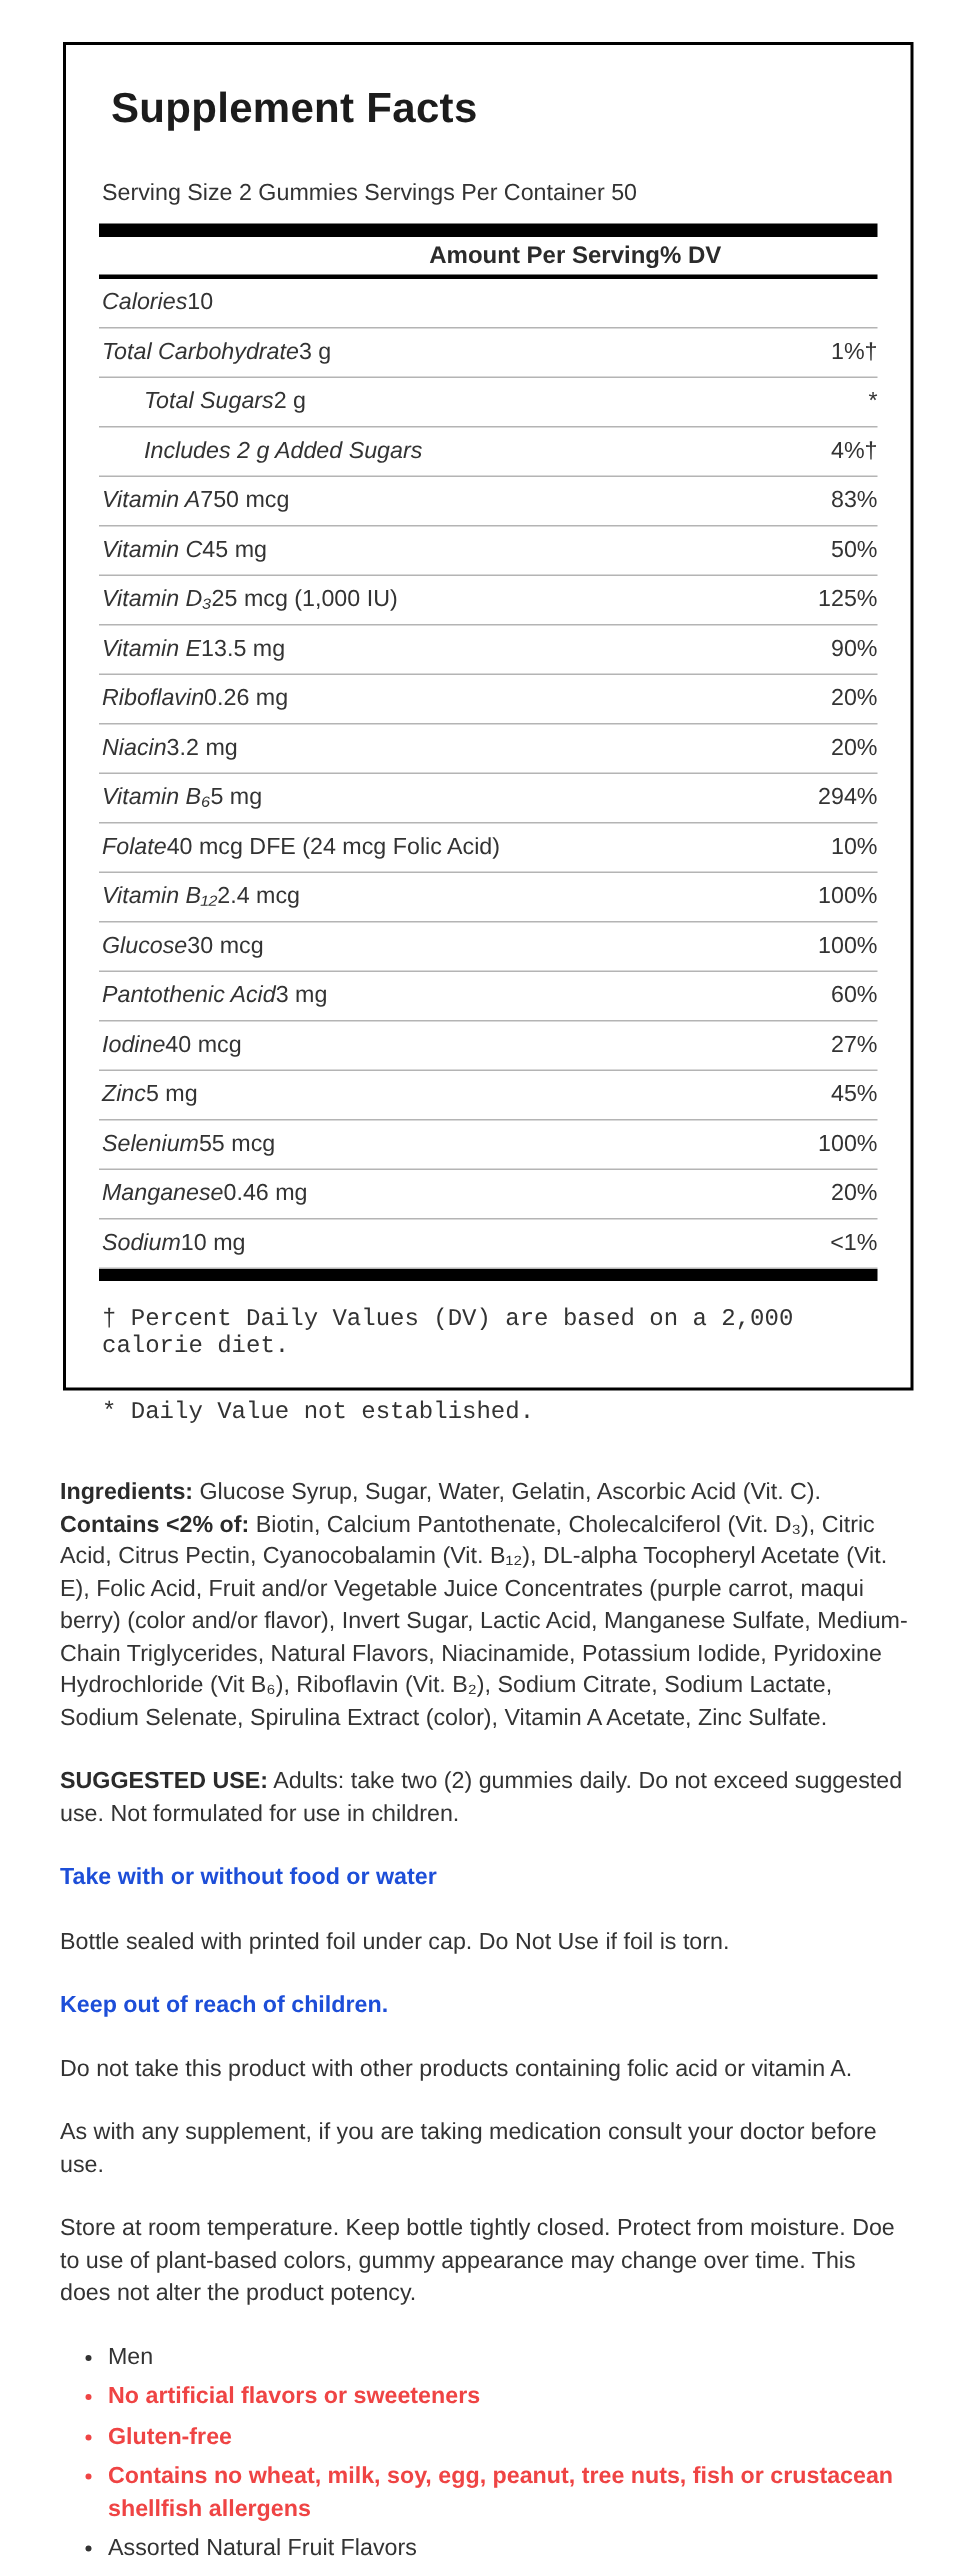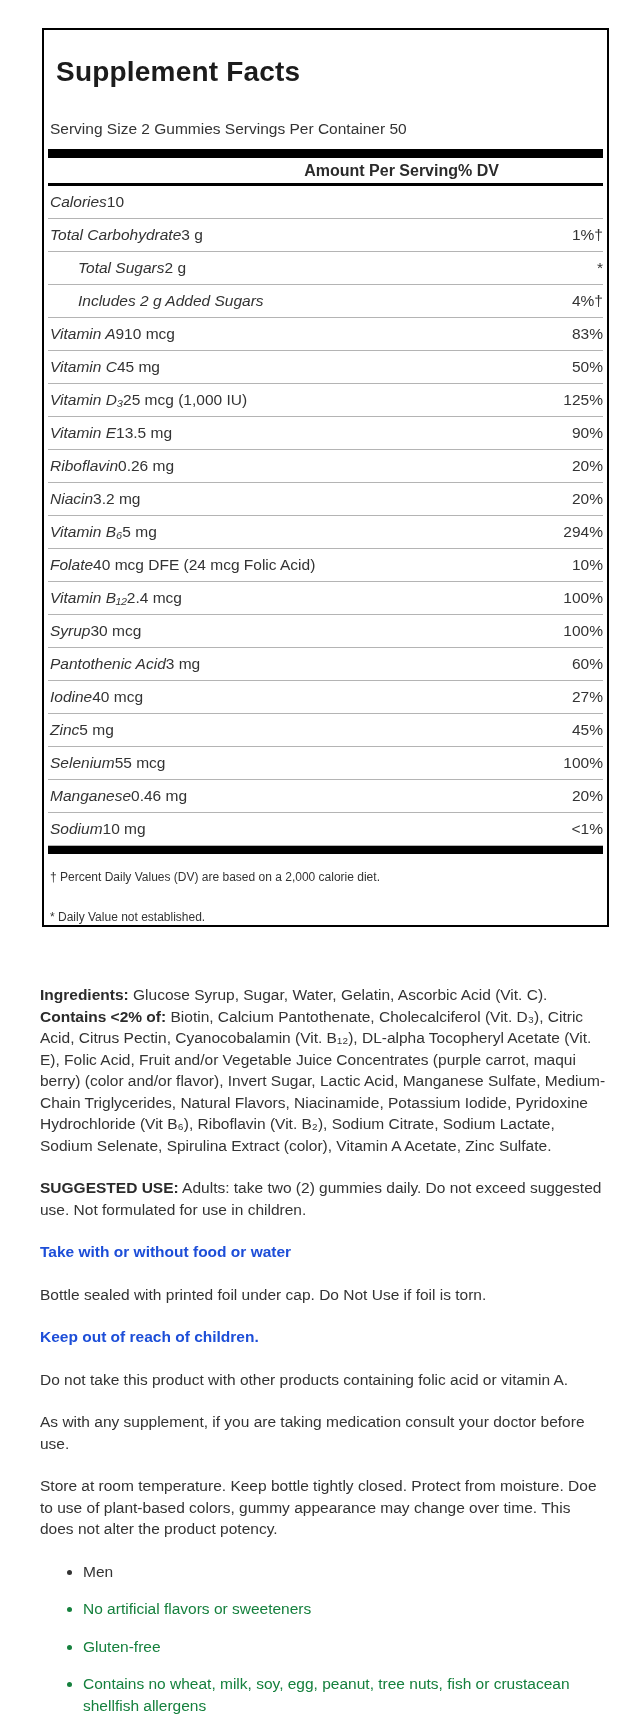--- a/index.html
+++ b/index.html
@@ -15,21 +15,21 @@
 
   
   .facts-box {
     position: absolute;
     left: 42px;
     top: 28px;
     width: 567px;
     height: 899px;
     border: 2px solid #000;
     box-sizing: border-box;
-    padding: 0 4px;
+    padding: 0 22px;
     background: #fff;
   }
   .facts-title {
     font-size: 28px;
     font-weight: bold;
     color: #1c1c1c;
     margin: 26px 0 0 8px;
     letter-spacing: 0.2px;
   }
   .serving-line {
@@ -57,38 +57,38 @@
     min-height: 32px;
     border-bottom: 1px solid #b4b4b4;
     font-size: 15.5px;
   }
   .facts-row:last-of-type { border-bottom: none; }
   .facts-row .name { white-space: nowrap; padding-left: 2px; font-style: italic; }
   .facts-row.indent .name { padding-left: 30px; text-align: center; }
   .facts-row .amount { flex: 1; white-space: nowrap; }
   .facts-row .dv { width: 145px; text-align: right; white-space: nowrap; }
 
-  .footnote { font-size: 12px; margin: 16px 0 0 2px; }
+  .footnote { font-size: 16px; margin: 16px 0 0 2px; font-family: Liberation Mono, monospace; }
   .footnote + .footnote { margin-top: 26px; }
 
   
   .body-copy {
     position: absolute;
     left: 40px;
     top: 984px;
     width: 566px;
     font-size: 15.5px;
     line-height: 21.5px;
   }
   .body-copy p { margin: 0 0 21px 0; }
   .lead-bold { font-weight: bold; color: #2b2b2b; }
   p.bold-line { font-weight: bold; color: #1d4ed8; }
   .body-copy ul { margin: 0; padding-left: 27px; }
-  .body-copy li { margin: 16px; }
-  li.bold-item { font-weight: normal; color: #15803d; }
+  .body-copy li { margin: 5px; }
+  li.bold-item { font-weight: bold; color: #ef4444; }
 </style>
 </head>
 <body>
 
 <div class="page">
 
   <div class="facts-box">
     <div class="facts-title">Supplement Facts</div>
     <div class="serving-line">Serving Size 2 Gummies Servings Per Container 50</div>
 
@@ -114,21 +114,21 @@
       <span class="amount">2 g</span>
       <span class="dv">*</span>
     </div>
     <div class="facts-row indent">
       <span class="name">Includes 2 g Added Sugars</span>
       <span class="amount"></span>
       <span class="dv">4%†</span>
     </div>
     <div class="facts-row">
       <span class="name">Vitamin A</span>
-      <span class="amount">910 mcg</span>
+      <span class="amount">750 mcg</span>
       <span class="dv">83%</span>
     </div>
     <div class="facts-row">
       <span class="name">Vitamin C</span>
       <span class="amount">45 mg</span>
       <span class="dv">50%</span>
     </div>
     <div class="facts-row">
       <span class="name">Vitamin D₃</span>
       <span class="amount">25 mcg (1,000 IU)</span>
@@ -158,21 +158,21 @@
       <span class="name">Folate</span>
       <span class="amount">40 mcg DFE (24 mcg Folic Acid)</span>
       <span class="dv">10%</span>
     </div>
     <div class="facts-row">
       <span class="name">Vitamin B₁₂</span>
       <span class="amount">2.4 mcg</span>
       <span class="dv">100%</span>
     </div>
     <div class="facts-row">
-      <span class="name">Syrup</span>
+      <span class="name">Glucose</span>
       <span class="amount">30 mcg</span>
       <span class="dv">100%</span>
     </div>
     <div class="facts-row">
       <span class="name">Pantothenic Acid</span>
       <span class="amount">3 mg</span>
       <span class="dv">60%</span>
     </div>
     <div class="facts-row">
       <span class="name">Iodine</span>

